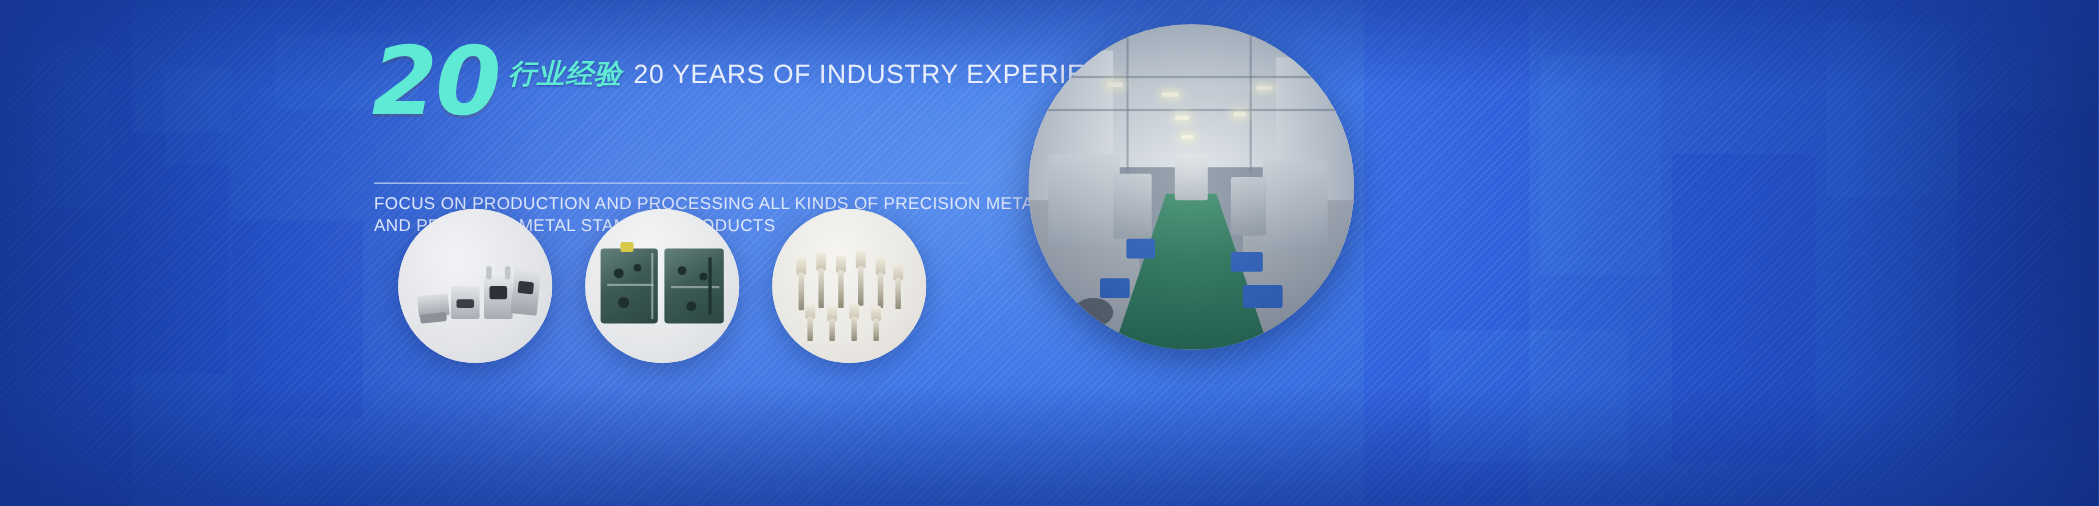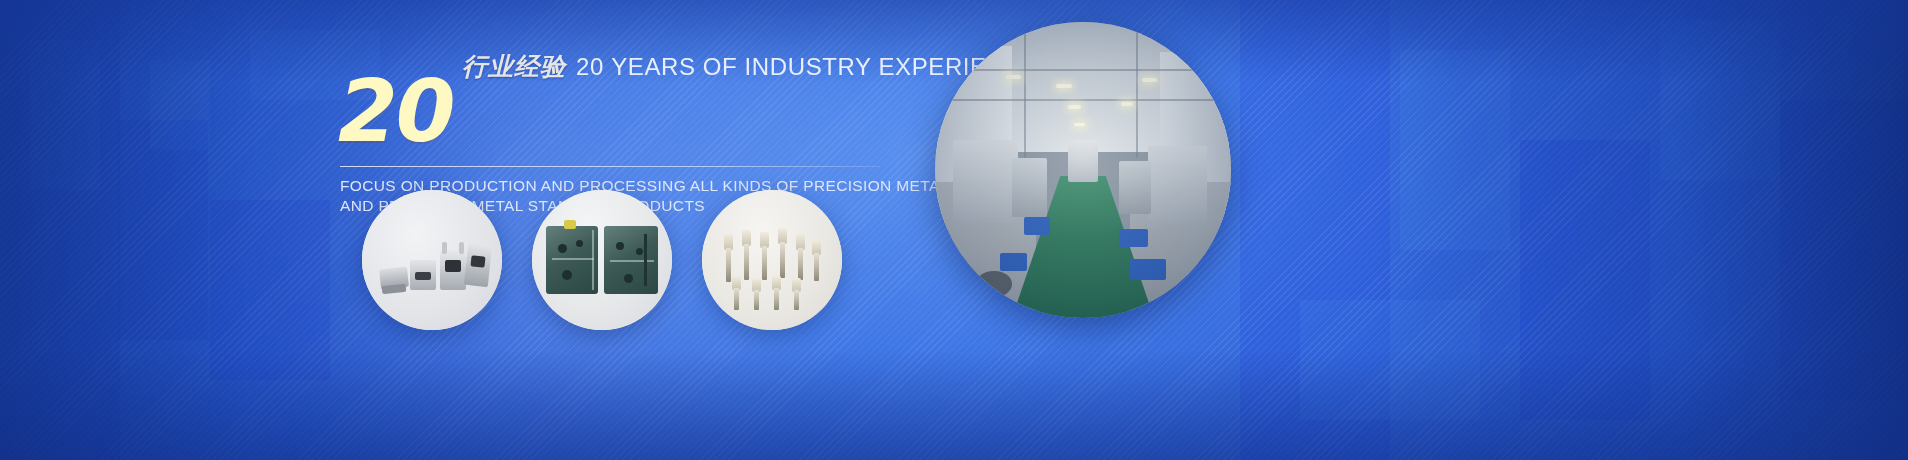--- a/index.html
+++ b/index.html
@@ -45,30 +45,29 @@
   }
 
   
   .content{position:absolute;left:0;top:0;width:100%;height:100%;}
   .textwrap{position:absolute;left:338px;top:38px;width:560px;}
 
   .row-top{position:relative;height:68px;}
   .num20{
     position:absolute;left:0;top:-6px;
     font-size:86px;line-height:1;font-weight:700;font-style:italic;
-    color:#fef9c3;letter-spacing:-2px;
+    color:#5eead4;letter-spacing:-2px;
     font-family:"DejaVu Sans","Liberation Sans",sans-serif;
     text-shadow:0 2px 0 rgba(120,60,0,.18);
-    margin-top:36px;
   }
   .headline1{
     position:absolute;left:124px;top:12px;white-space:nowrap;
   }
   .cn-small{
-    font-size:25px;font-weight:700;color:#e5e5e5;letter-spacing:1px;
+    font-size:25px;font-weight:700;color:#5eead4;letter-spacing:1px;
     font-style:italic;
     text-shadow:0 1px 2px rgba(10,30,90,.45);
     font-family:"DejaVu Sans","Liberation Sans",sans-serif;
   }
   .en-small{
     font-size:24px;color:#e8eefc;letter-spacing:.6px;font-weight:400;
     margin-left:10px;
   }
 
   .row-mid{position:relative;height:46px;margin-top:2px;}

